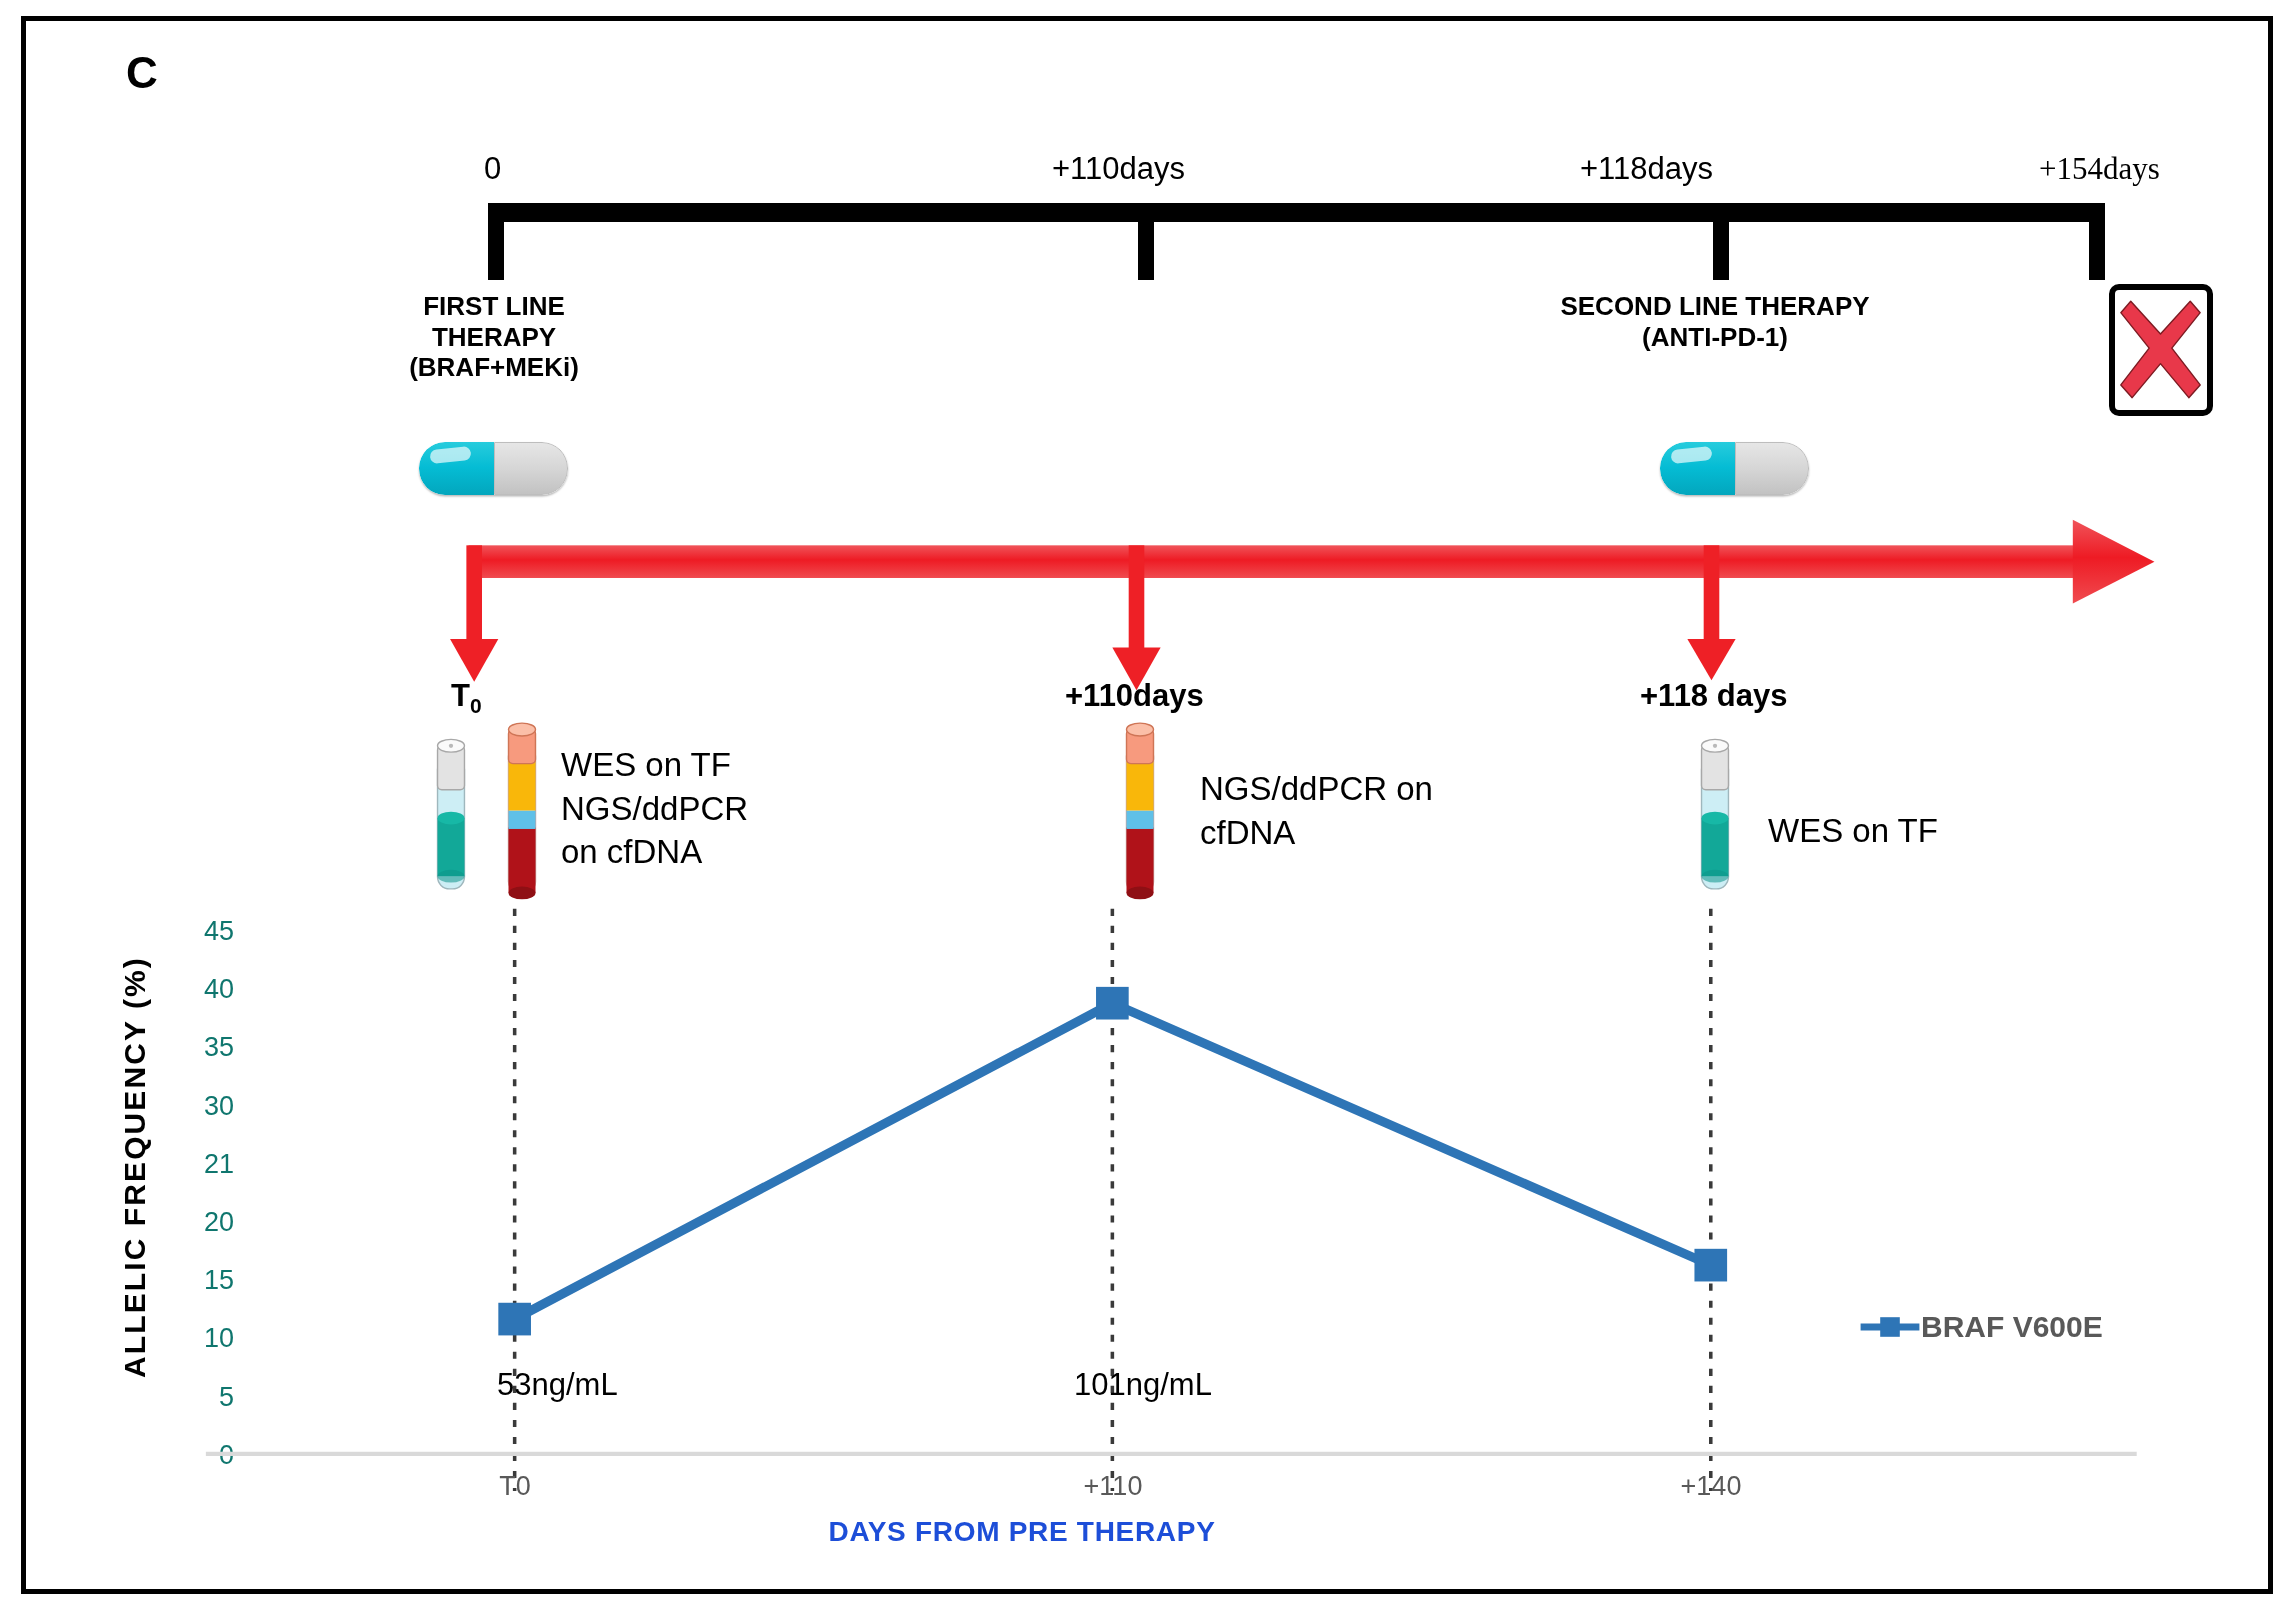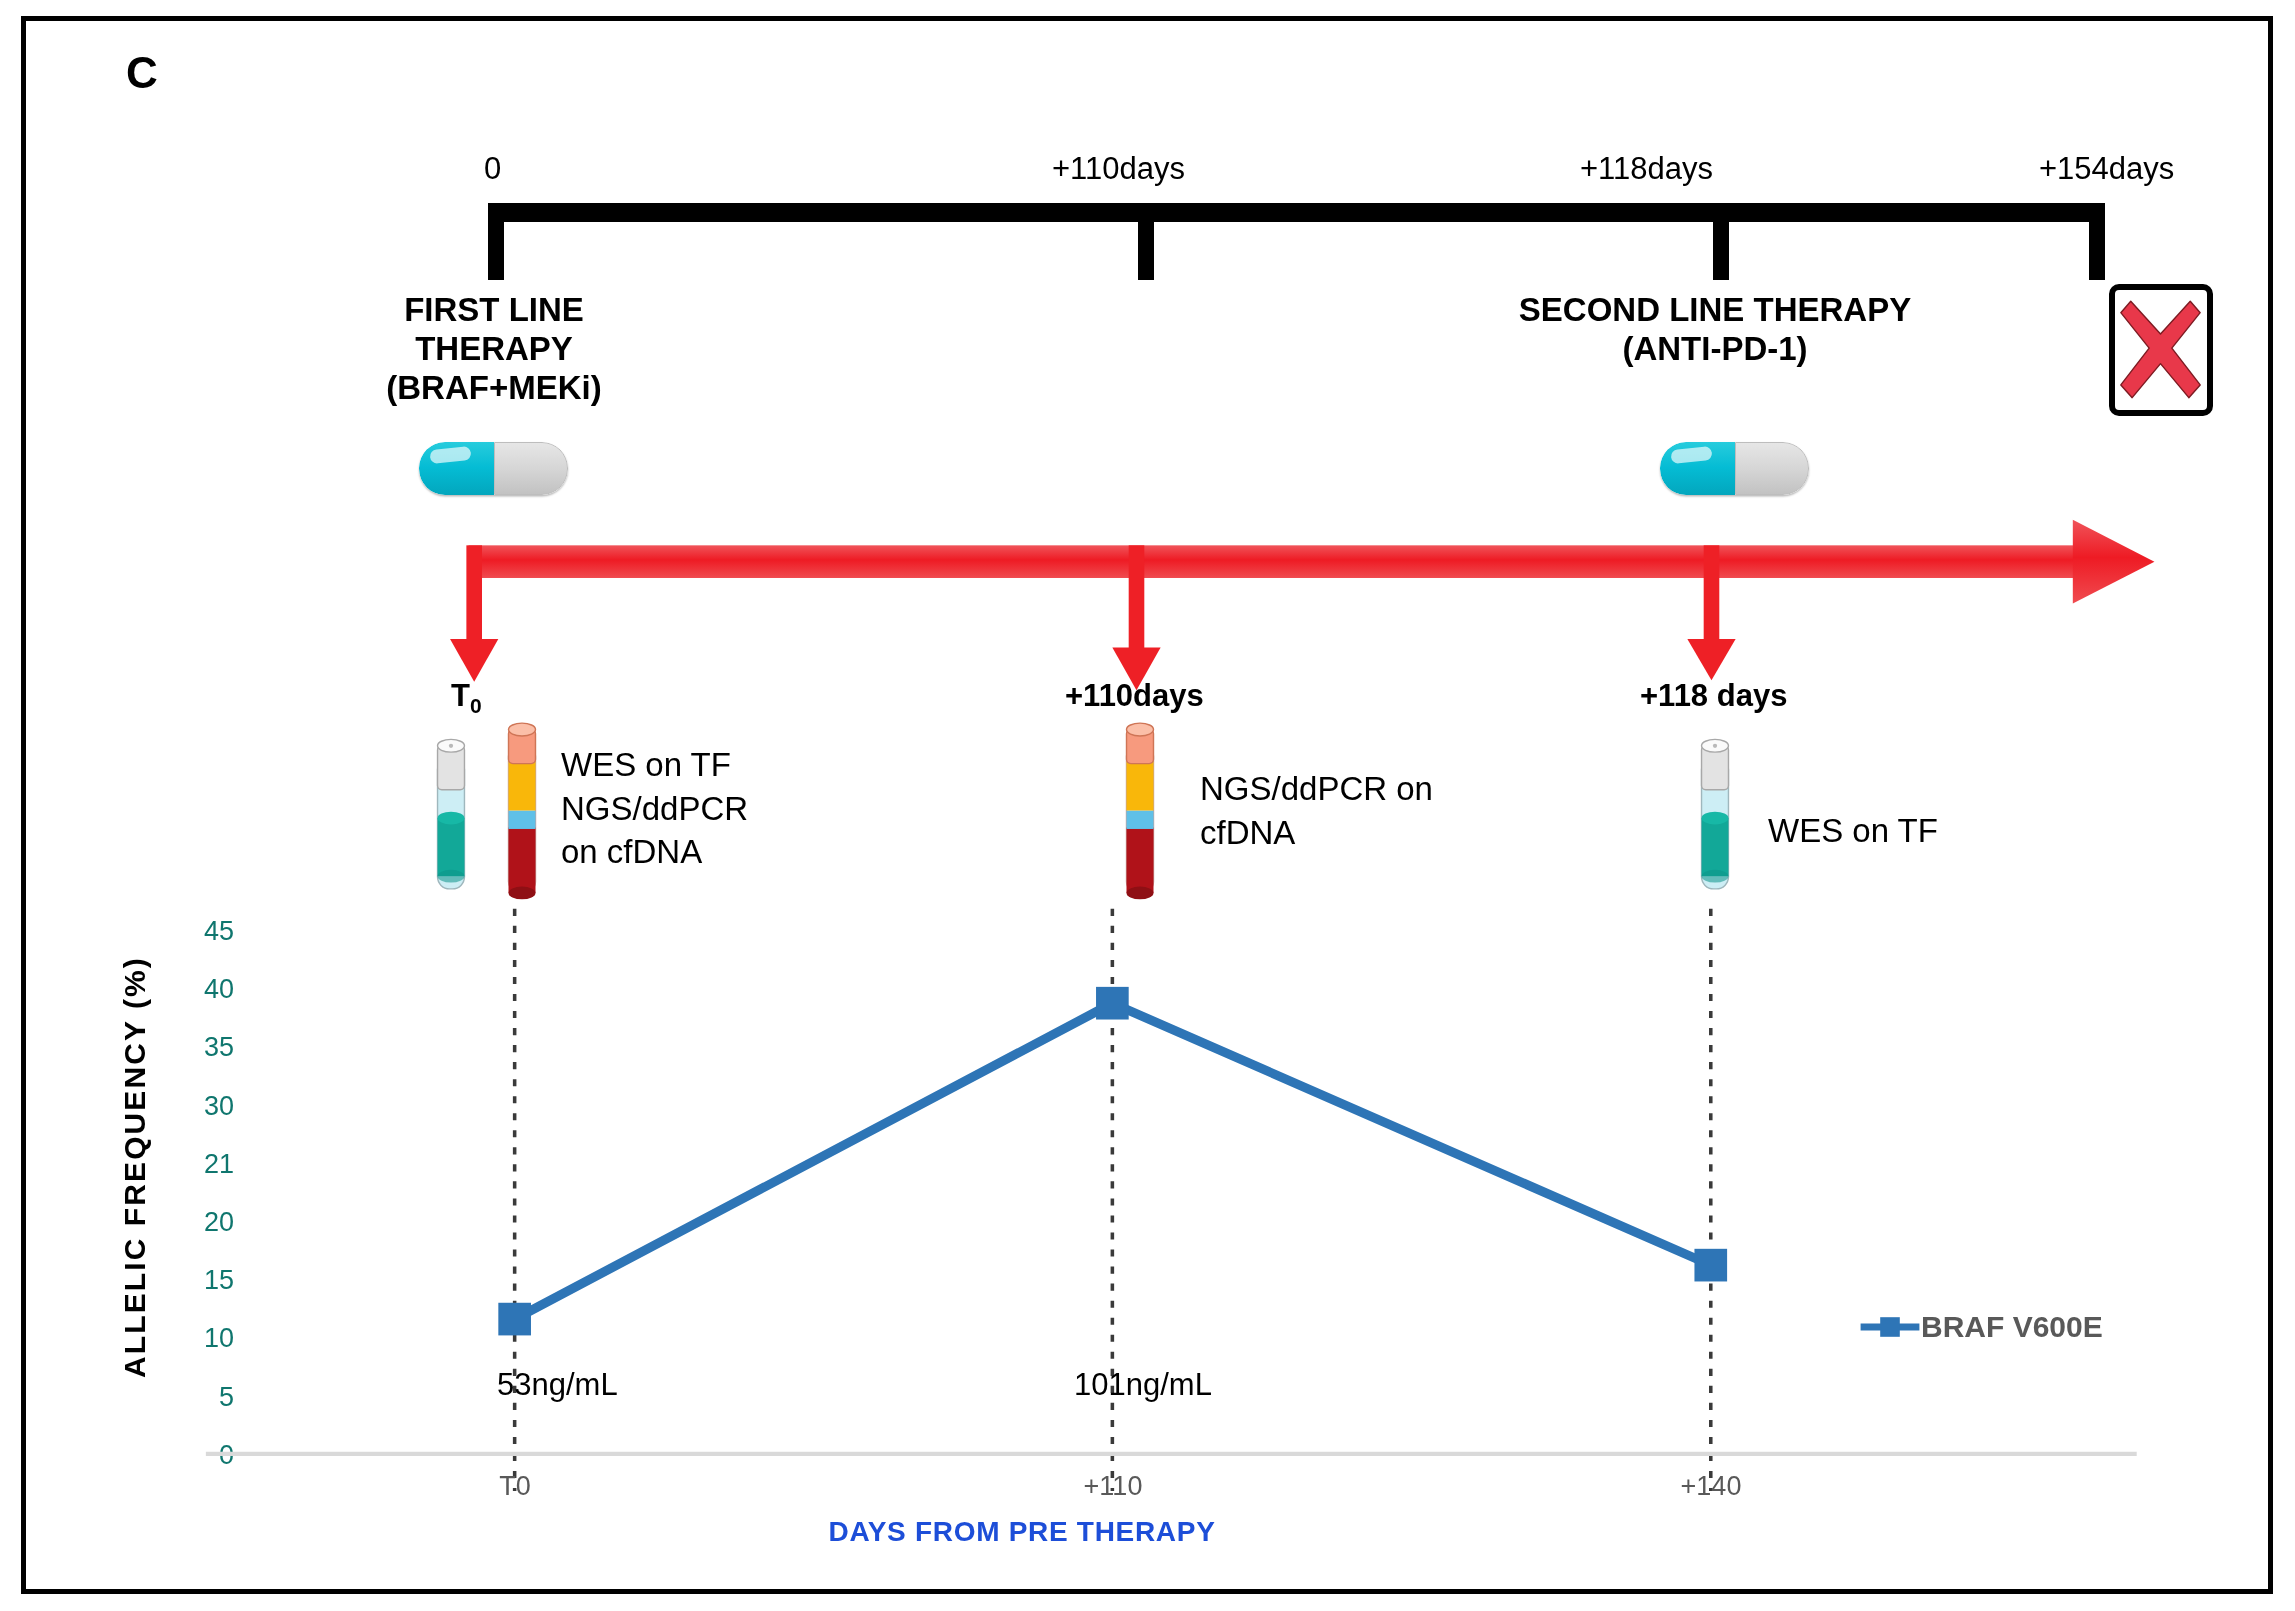--- a/index.html
+++ b/index.html
@@ -37,21 +37,21 @@
 
   .tl-date{
     position:absolute;
     font-size:31px;font-weight:400;color:#000;
     white-space:nowrap;
     font-family:"Liberation Sans",sans-serif;
   }
 
   .tl-phase{
     position:absolute;
-    font-size:33px;font-weight:700;color:#000;
+    font-size:26px;font-weight:700;color:#000;
     text-align:center;line-height:1.18;
     font-family:"Liberation Sans",sans-serif;
     white-space:pre-line;
   }
 
   
   .pill{
     position:absolute;
     width:149px;height:53px;border-radius:26px;
     overflow:hidden;
@@ -157,21 +157,21 @@
 
   <div class="tl-bar" id="tl-main"></div>
   <div class="tl-bar tl-tick" style="left:488px;top:203px;height:77px;"></div>
   <div class="tl-bar tl-tick" style="left:1138px;top:203px;height:77px;"></div>
   <div class="tl-bar tl-tick" style="left:1713px;top:203px;height:77px;"></div>
   <div class="tl-bar tl-tick" style="left:2089px;top:203px;height:77px;"></div>
 
   <div class="tl-date" style="left:484px;top:151px;">0</div>
   <div class="tl-date" style="left:1052px;top:151px;">+110days</div>
   <div class="tl-date" style="left:1580px;top:151px;">+118days</div>
-  <div class="tl-date" style="left:2039px;top:151px;">+154days</div>
+  <div class="tl-date" style="left:2039px;top:151px;font-family:Liberation Serif, serif;">+154days</div>
 
   <div class="tl-phase" style="left:320px;top:291px;width:348px;">FIRST LINE
 THERAPY
 (BRAF+MEKi)</div>
   <div class="tl-phase" style="left:1484px;top:291px;width:462px;">SECOND LINE THERAPY
 (ANTI-PD-1)</div>
 
   <div class="pill" style="left:419px;top:442px;">
     <div class="half-l"></div>
     <div class="half-r"></div>

